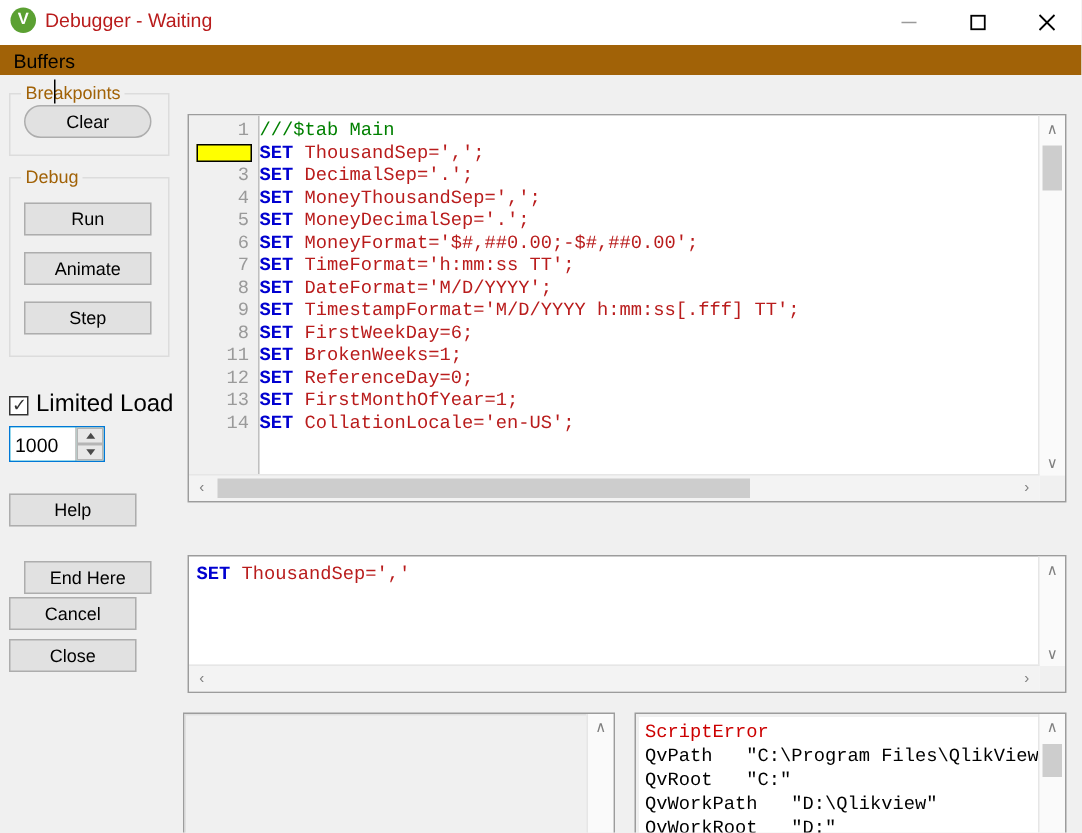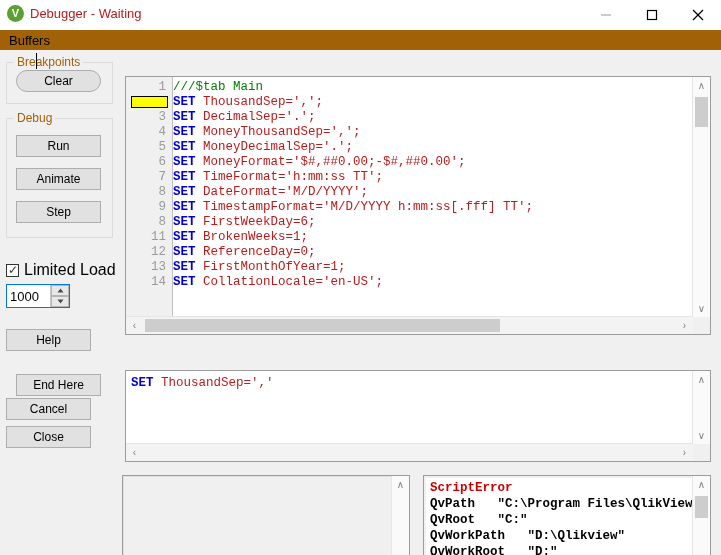--- a/index.html
+++ b/index.html
@@ -231,21 +231,21 @@
   }
   #vars-inner {
     position: absolute; left: 2px; top: 2px; right: 17px; bottom: 17px;
     background: #fff; overflow: hidden;
   }
   #vars-list {
     position: absolute; left: 4px; top: 2px;
     font-family: "Liberation Mono", monospace; font-size: 12.5px;
     white-space: pre;
   }
-  .vline { height: 16px; line-height: 16px; color: #000; font-weight: bold; }
+  .vline { height: 16px; line-height: 16px; color: #000; }
   .verr { color: #cc0000; }
 </style>
 </head>
 <body>
 
 <div id="app">
 
   <div id="titlebar">
     <div id="title-icon">V</div>
     <div id="title-text">Debugger - Waiting</div>

